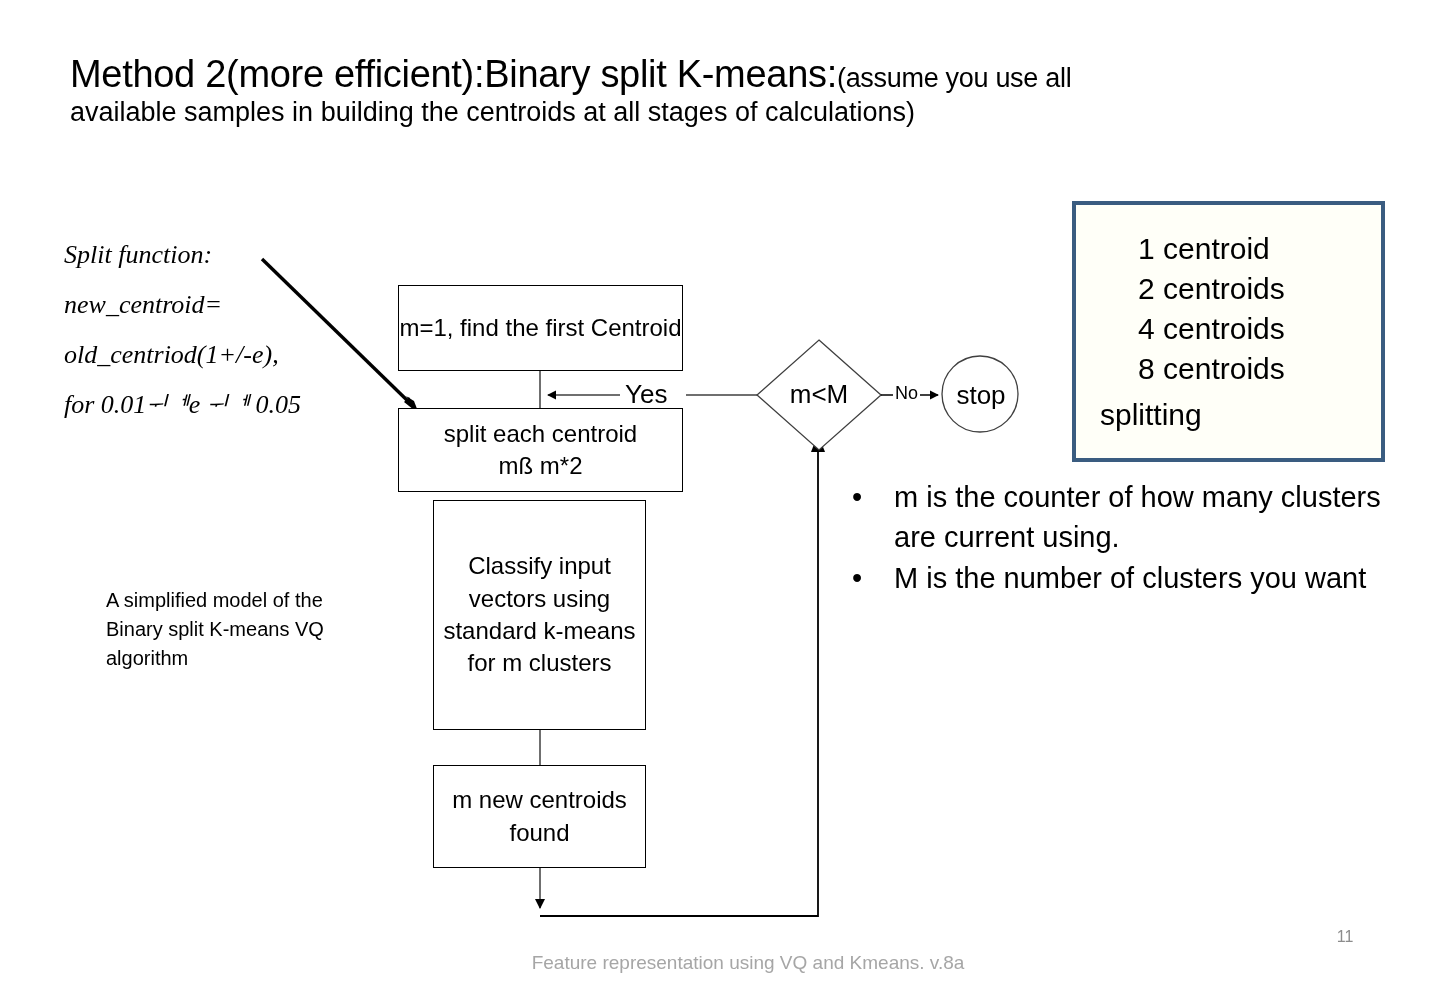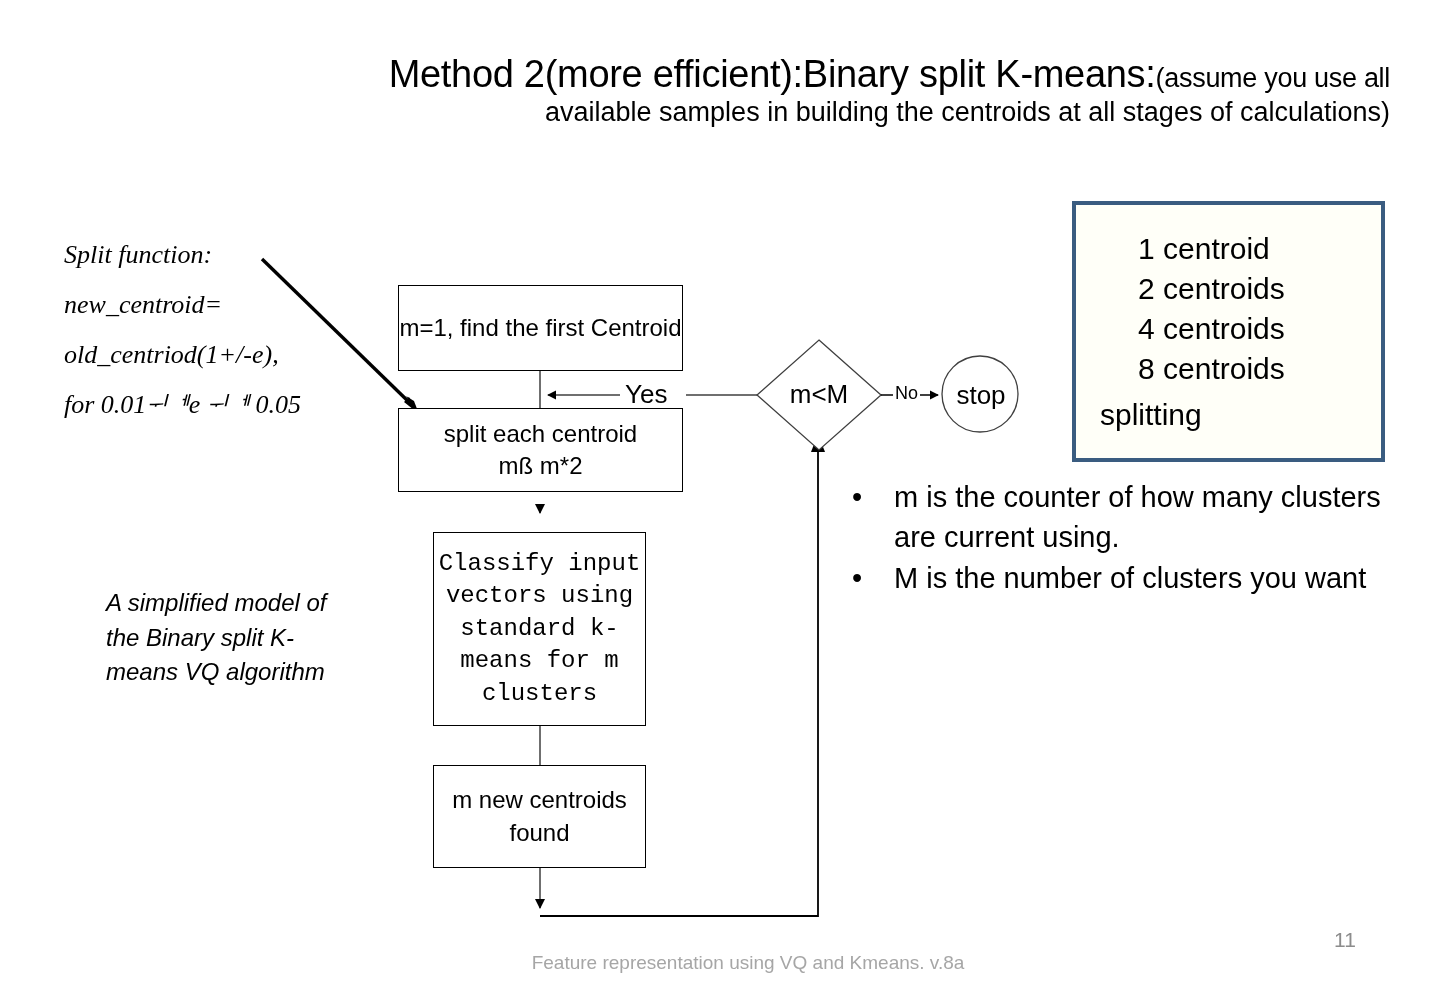--- a/index.html
+++ b/index.html
@@ -16,21 +16,21 @@
     font-family: "Liberation Sans", sans-serif;
     color: #000000;
   }
 
   
   #title-block {
     position: absolute;
     left: 70px;
     top: 52px;
     width: 1320px;
-    text-align: right;
+    text-align: left;
     line-height: 1.18;
   }
   .title-main {
     font-size: 38px;
     font-weight: 400;
     letter-spacing: -0.3px;
   }
   .title-sub {
     font-size: 27px;
     font-weight: 400;
@@ -53,23 +53,22 @@
     font-family: "DejaVu Sans", sans-serif;
     font-size: 23px;
   }
 
   
   #simplified-caption {
     position: absolute;
     left: 106px;
     top: 586px;
     width: 235px;
-    font-size: 24px;
+    font-size: 20px;
     line-height: 1.44;
-    font-style: italic;
   }
 
   
   #flow-svg {
     position: absolute;
     left: 0;
     top: 0;
     width: 1440px;
     height: 998px;
   }
@@ -80,21 +79,21 @@
     display: flex;
     align-items: center;
     justify-content: center;
     text-align: center;
     font-size: 24px;
     line-height: 1.35;
     box-sizing: border-box;
   }
   #box-init    { left: 398px; top: 285px; width: 285px; height: 86px; }
   #box-split   { left: 398px; top: 408px; width: 285px; height: 84px; }
-  #box-classify{ left: 433px; top: 532px; width: 213px; height: 194px; font-family: Liberation Mono, monospace; }
+  #box-classify{ left: 433px; top: 500px; width: 213px; height: 230px; }
   #box-found   { left: 433px; top: 765px; width: 213px; height: 103px; }
 
   .flow-label {
     position: absolute;
     font-size: 26px;
     background: #ffffff;
     padding: 0 3px;
     line-height: 1;
   }
   #label-yes { left: 622px; top: 381px; }
@@ -174,21 +173,21 @@
     font-size: 19px;
     color: #a6a6a6;
     padding-left: 28px;
   }
   #page-number {
     position: absolute;
     left: 1320px;
     top: 928px;
     width: 50px;
     text-align: center;
-    font-size: 21px;
+    font-size: 16px;
     color: #8c8c8c;
   }
 </style>
 </head>
 <body>
 
 <div id="slide">
 
   <div id="title-block">
     <div class="title-main"><span>Method 2(more efficient):Binary split K-means:</span><span class="title-sub">(assume you use all</span></div>

